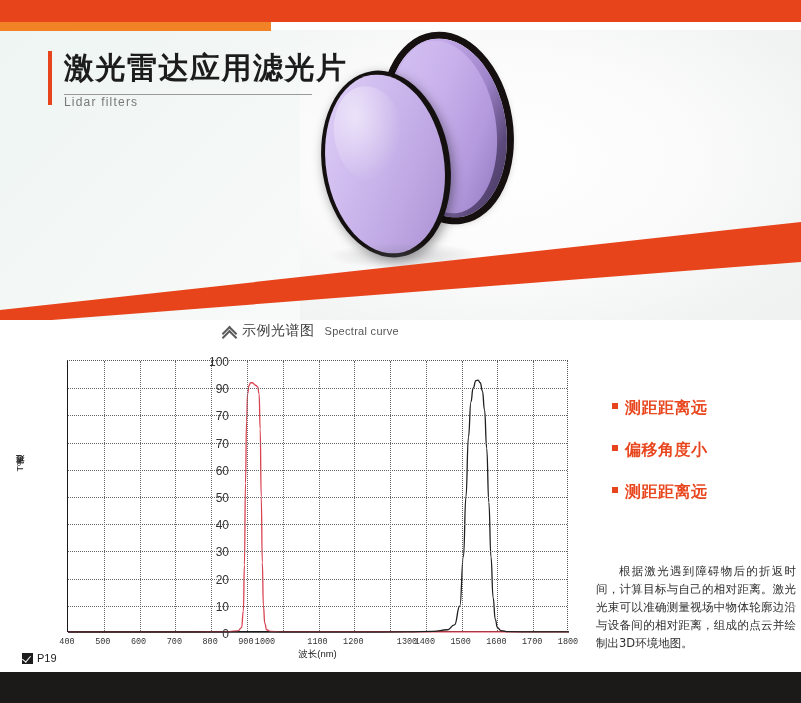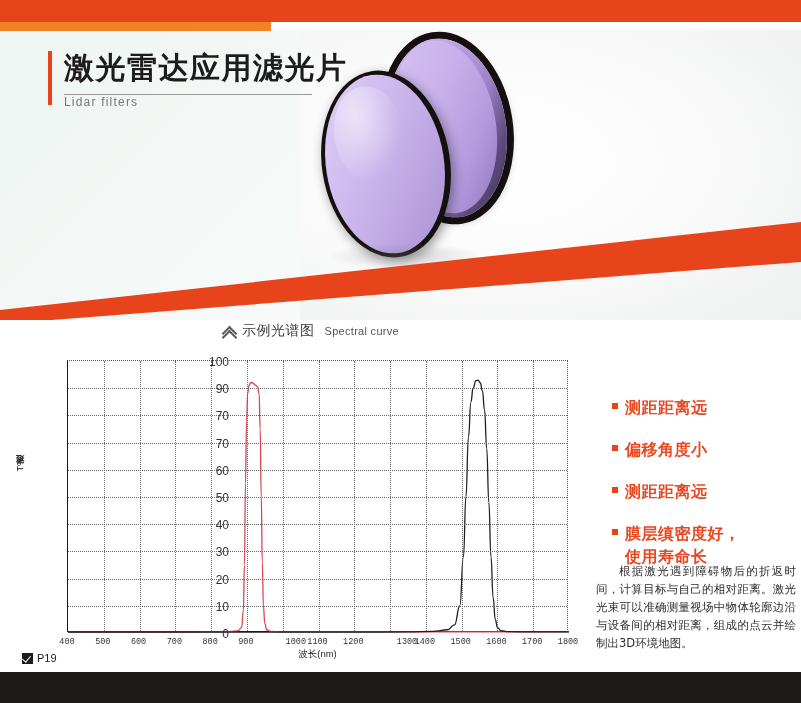--- a/index.html
+++ b/index.html
@@ -236,21 +236,21 @@
       <div class="ytick" style="top: 382.2px;">90</div>
       <div class="ytick" style="top: 355px;">100</div>
     </div>
   <div id="xticks">
       <div class="xtick" style="left: 42px; top: 637px;">400</div>
       <div class="xtick" style="left: 77.7857px; top: 637px;">500</div>
       <div class="xtick" style="left: 113.571px; top: 637px;">600</div>
       <div class="xtick" style="left: 149.357px; top: 637px;">700</div>
       <div class="xtick" style="left: 185.143px; top: 637px;">800</div>
       <div class="xtick" style="left: 220.929px; top: 637px;">900</div>
-      <div class="xtick" style="left: 256px; top: 637px; text-align: right;">1000</div>
+      <div class="xtick" style="left: 240px; top: 637px;">1000</div>
       <div class="xtick" style="left: 292.5px; top: 637px;">1100</div>
       <div class="xtick" style="left: 328.286px; top: 637px;">1200</div>
       <div class="xtick" style="left: 382px; top: 637px;">1300</div>
       <div class="xtick" style="left: 399.857px; top: 637px;">1400</div>
       <div class="xtick" style="left: 435.643px; top: 637px;">1500</div>
       <div class="xtick" style="left: 471.429px; top: 637px;">1600</div>
       <div class="xtick" style="left: 507.214px; top: 637px;">1700</div>
       <div class="xtick" style="left: 543px; top: 637px;">1800</div>
     </div>
   <div class="axis-xlabel">波长(nm)</div>
@@ -266,21 +266,17 @@
         <span class="feat-text">测距距离远</span>
       </div>
       <div class="feat">
         <span class="feat-bullet"></span>
         <span class="feat-text">偏移角度小</span>
       </div>
       <div class="feat">
         <span class="feat-bullet"></span>
         <span class="feat-text">测距距离远</span>
       </div>
-      <div class="feat">
-        <span class="feat-bullet"></span>
-        <span class="feat-text">膜层缜密度好，<br>使用寿命长</span>
-      </div>
     </div>
   <div class="desc">根据激光遇到障碍物后的折返时间，计算目标与自己的相对距离。激光光束可以准确测量视场中物体轮廓边沿与设备间的相对距离，组成的点云并绘制出3D环境地图。</div>
 
   <div class="footer-bar"></div>
 </div>
 
 </body></html>

